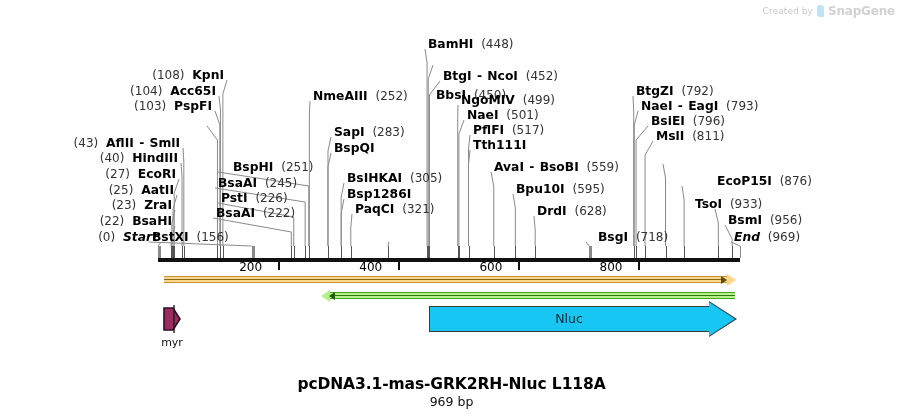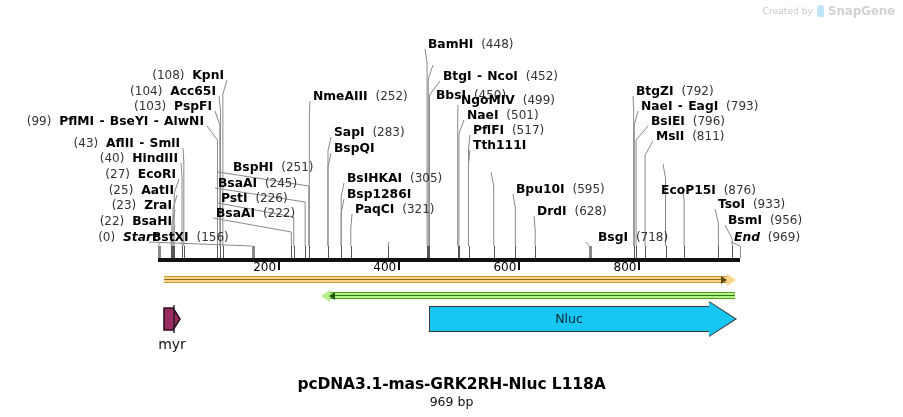--- a/index.html
+++ b/index.html
@@ -41,21 +41,21 @@
   #leaders{left:0;top:0;}
 
   
   #ruler-wrap{left:0;top:246px;width:903px;height:30px;}
   #ruler-bar{
     left:158px;top:12px;width:582px;height:4px;background:#111;
   }
   .rtick{position:absolute;width:1px;background:#111;}
   .tlabel{
     position:absolute;font-size:12px;color:#000;top:14px;
-    transform:translateX(-100%);padding-right:2px;
+    transform:translateX(-100%);padding-right:16px;
   }
   .tmark{position:absolute;top:15px;width:2px;height:9px;background:#111;}
   .orange-body{
     position:absolute;height:7px;background:#fcd68a;
     border-top:1.6px solid #c9952a;border-bottom:1.6px solid #c9952a;
     box-sizing:border-box;
   }
   .orange-head{
     position:absolute;width:0;height:0;
     border-top:6px solid transparent;border-bottom:6px solid transparent;
@@ -103,21 +103,21 @@
     position:absolute;width:0;height:0;
     border-top:18px solid transparent;border-bottom:18px solid transparent;
     border-left:28px solid #3a3a3a;
   }
   .cyan-label{
     position:absolute;font-size:12.5px;color:#0b2530;text-align:center;
     line-height:26px;
   }
 
   .myr-shape{position:absolute;}
-  .myr-text{position:absolute;font-size:14px;color:#111;text-align:center;}
+  .myr-text{position:absolute;font-size:11px;color:#111;text-align:center;}
 
   
   #title{
     left:0;top:375px;width:903px;text-align:center;
     font-size:15.5px;font-weight:bold;color:#000;letter-spacing:-.1px;
   }
   #subtitle{
     left:0;top:394px;width:903px;text-align:center;
     font-size:12.5px;color:#111;
   }
@@ -178,21 +178,20 @@
   </svg>
 
 <div class="abs" id="labels">
     <div class="lblrow r" style="left: 158px; top: 231px;"><span class="pos">(0)</span>&nbsp;&nbsp;<span class="startend">Start</span></div>
     <div class="lblrow r" style="left: 172px; top: 215px;"><span class="pos">(22)</span>&nbsp;&nbsp;<span class="enz">BsaHI</span></div>
     <div class="lblrow r" style="left: 172px; top: 199px;"><span class="pos">(23)</span>&nbsp;&nbsp;<span class="enz">ZraI</span></div>
     <div class="lblrow r" style="left: 174px; top: 184px;"><span class="pos">(25)</span>&nbsp;&nbsp;<span class="enz">AatII</span></div>
     <div class="lblrow r" style="left: 176px; top: 168px;"><span class="pos">(27)</span>&nbsp;&nbsp;<span class="enz">EcoRI</span></div>
     <div class="lblrow r" style="left: 178px; top: 152px;"><span class="pos">(40)</span>&nbsp;&nbsp;<span class="enz">HindIII</span></div>
     <div class="lblrow r" style="left: 180px; top: 137px;"><span class="pos">(43)</span>&nbsp;&nbsp;<span class="enz">AflII</span><span class="sep"> - </span><span class="enz">SmlI</span></div>
-    <div class="lblrow r" style="left: 204px; top: 115px;"><span class="pos">(99)</span>&nbsp;&nbsp;<span class="enz">PflMI</span><span class="sep"> - </span><span class="enz">BseYI</span><span class="sep"> - </span><span class="enz">AlwNI</span></div>
     <div class="lblrow r" style="left: 212px; top: 100px;"><span class="pos">(103)</span>&nbsp;&nbsp;<span class="enz">PspFI</span></div>
     <div class="lblrow r" style="left: 216px; top: 85px;"><span class="pos">(104)</span>&nbsp;&nbsp;<span class="enz">Acc65I</span></div>
     <div class="lblrow r" style="left: 224px; top: 69px;"><span class="pos">(108)</span>&nbsp;&nbsp;<span class="enz">KpnI</span></div>
     <div class="lblrow" style="left: 152px; top: 231px;"><span class="enz">BstXI</span>&nbsp;&nbsp;<span class="pos">(156)</span></div>
     <div class="lblrow" style="left: 216px; top: 207px;"><span class="enz">BsaAI</span>&nbsp;&nbsp;<span class="pos">(222)</span></div>
     <div class="lblrow" style="left: 221px; top: 192px;"><span class="enz">PstI</span>&nbsp;&nbsp;<span class="pos">(226)</span></div>
     <div class="lblrow" style="left: 218px; top: 177px;"><span class="enz">BsaAI</span>&nbsp;&nbsp;<span class="pos">(245)</span></div>
     <div class="lblrow" style="left: 203px; top: 161px; margin-left: 30px;"><span class="enz">BspHI</span>&nbsp;&nbsp;<span class="pos">(251)</span></div>
     <div class="lblrow" style="left: 313px; top: 90px;"><span class="enz">NmeAIII</span>&nbsp;&nbsp;<span class="pos">(252)</span></div>
     <div class="lblrow" style="left: 334px; top: 126px;"><span class="enz">SapI</span>&nbsp;&nbsp;<span class="pos">(283)</span></div>
@@ -200,29 +199,30 @@
     <div class="lblrow" style="left: 347px; top: 172px;"><span class="enz">BsIHKAI</span>&nbsp;&nbsp;<span class="pos">(305)</span></div>
     <div class="lblrow" style="left: 347px; top: 188px;"><span class="enz">Bsp1286I</span></div>
     <div class="lblrow" style="left: 355px; top: 203px;"><span class="enz">PaqCI</span>&nbsp;&nbsp;<span class="pos">(321)</span></div>
     <div class="lblrow" style="left: 428px; top: 38px;"><span class="enz">BamHI</span>&nbsp;&nbsp;<span class="pos">(448)</span></div>
     <div class="lblrow" style="left: 436px; top: 54px; margin-top: 35px;"><span class="enz">BbsI</span>&nbsp;&nbsp;<span class="pos">(450)</span></div>
     <div class="lblrow" style="left: 443px; top: 70px;"><span class="enz">BtgI</span><span class="sep"> - </span><span class="enz">NcoI</span>&nbsp;&nbsp;<span class="pos">(452)</span></div>
     <div class="lblrow" style="left: 461px; top: 94px;"><span class="enz">NgoMIV</span>&nbsp;&nbsp;<span class="pos">(499)</span></div>
     <div class="lblrow" style="left: 467px; top: 109px;"><span class="enz">NaeI</span>&nbsp;&nbsp;<span class="pos">(501)</span></div>
     <div class="lblrow" style="left: 473px; top: 124px;"><span class="enz">PflFI</span>&nbsp;&nbsp;<span class="pos">(517)</span></div>
     <div class="lblrow" style="left: 473px; top: 139px;"><span class="enz">Tth111I</span></div>
+    <div class="lblrow" style="left: 494px; top: 161px;"><span class="enz">AvaI</span><span class="sep"> - </span><span class="enz">BsoBI</span>&nbsp;&nbsp;<span class="pos">(559)</span></div>
     <div class="lblrow" style="left: 516px; top: 183px;"><span class="enz">Bpu10I</span>&nbsp;&nbsp;<span class="pos">(595)</span></div>
     <div class="lblrow" style="left: 537px; top: 205px;"><span class="enz">DrdI</span>&nbsp;&nbsp;<span class="pos">(628)</span></div>
     <div class="lblrow" style="left: 589px; top: 231px; margin-left: 9px;"><span class="enz">BsgI</span>&nbsp;&nbsp;<span class="pos">(718)</span></div>
     <div class="lblrow" style="left: 636px; top: 85px;"><span class="enz">BtgZI</span>&nbsp;&nbsp;<span class="pos">(792)</span></div>
     <div class="lblrow" style="left: 641px; top: 100px;"><span class="enz">NaeI</span><span class="sep"> - </span><span class="enz">EagI</span>&nbsp;&nbsp;<span class="pos">(793)</span></div>
     <div class="lblrow" style="left: 651px; top: 115px;"><span class="enz">BsiEI</span>&nbsp;&nbsp;<span class="pos">(796)</span></div>
     <div class="lblrow" style="left: 656px; top: 130px;"><span class="enz">MslI</span>&nbsp;&nbsp;<span class="pos">(811)</span></div>
-    <div class="lblrow" style="left: 661px; top: 175px; margin-top: 9px;"><span class="enz">EcoP15I</span>&nbsp;&nbsp;<span class="pos">(876)</span></div>
-    <div class="lblrow" style="left: 718px; top: 198px;"><span class="enz">TsoI</span>&nbsp;&nbsp;<span class="pos">(933)</span></div>
+    <div class="lblrow" style="left: 717px; top: 175px;"><span class="enz">EcoP15I</span>&nbsp;&nbsp;<span class="pos">(876)</span></div>
+    <div class="lblrow" style="left: 695px; top: 198px;"><span class="enz">TsoI</span>&nbsp;&nbsp;<span class="pos">(933)</span></div>
     <div class="lblrow" style="left: 728px; top: 214px;"><span class="enz">BsmI</span>&nbsp;&nbsp;<span class="pos">(956)</span></div>
     <div class="lblrow" style="left: 734px; top: 231px;"><span class="startend">End</span>&nbsp;&nbsp;<span class="pos">(969)</span></div>
   </div>
 
 <div class="abs" id="ruler-wrap">
   <div class="abs" id="ruler-bar"></div>
 <div class="rtick" style="left: 158px; top: 0px; height: 12px; background: rgb(138, 138, 138); width: 3px;"></div>
     <div class="rtick" style="left: 171.213px; top: 0px; height: 12px; background: rgb(85, 85, 85);"></div>
     <div class="rtick" style="left: 171.814px; top: 0px; height: 12px; background: rgb(85, 85, 85);"></div>
     <div class="rtick" style="left: 173.015px; top: 0px; height: 12px; background: rgb(85, 85, 85);"></div>

